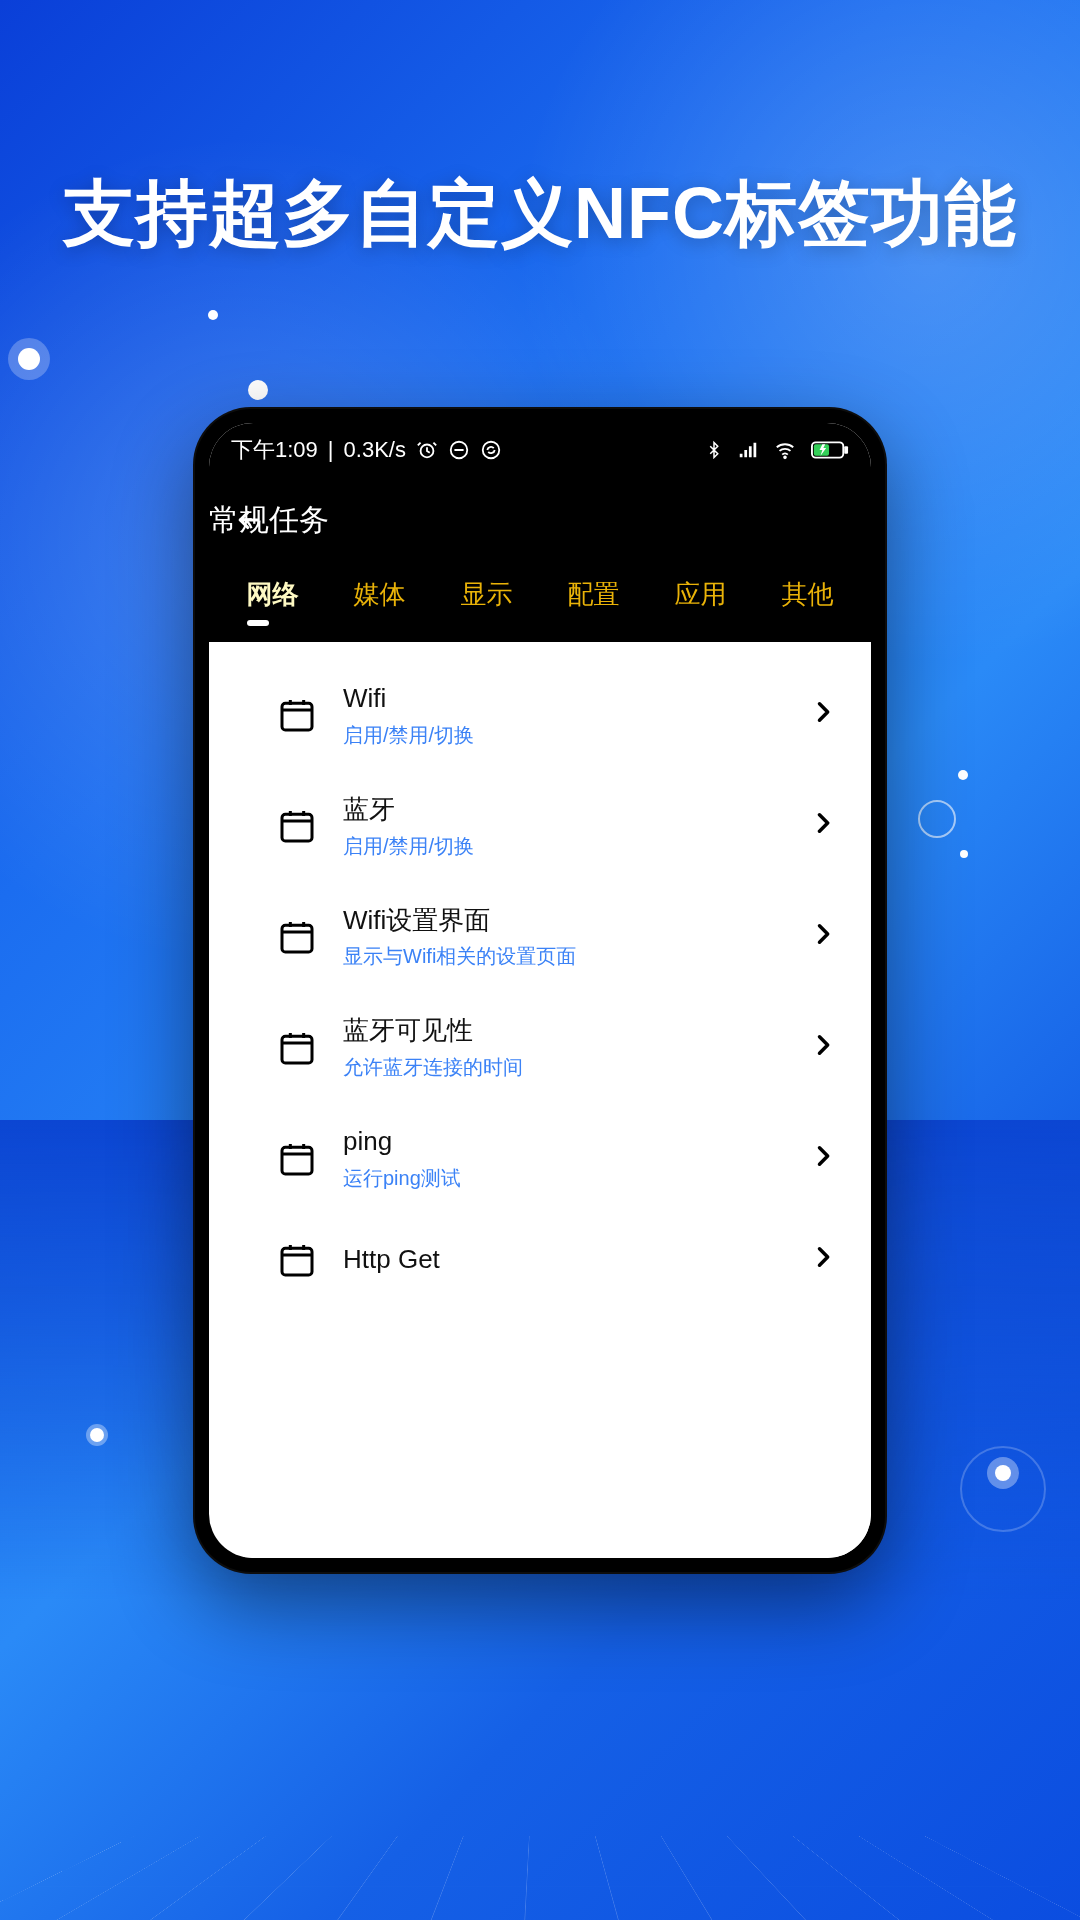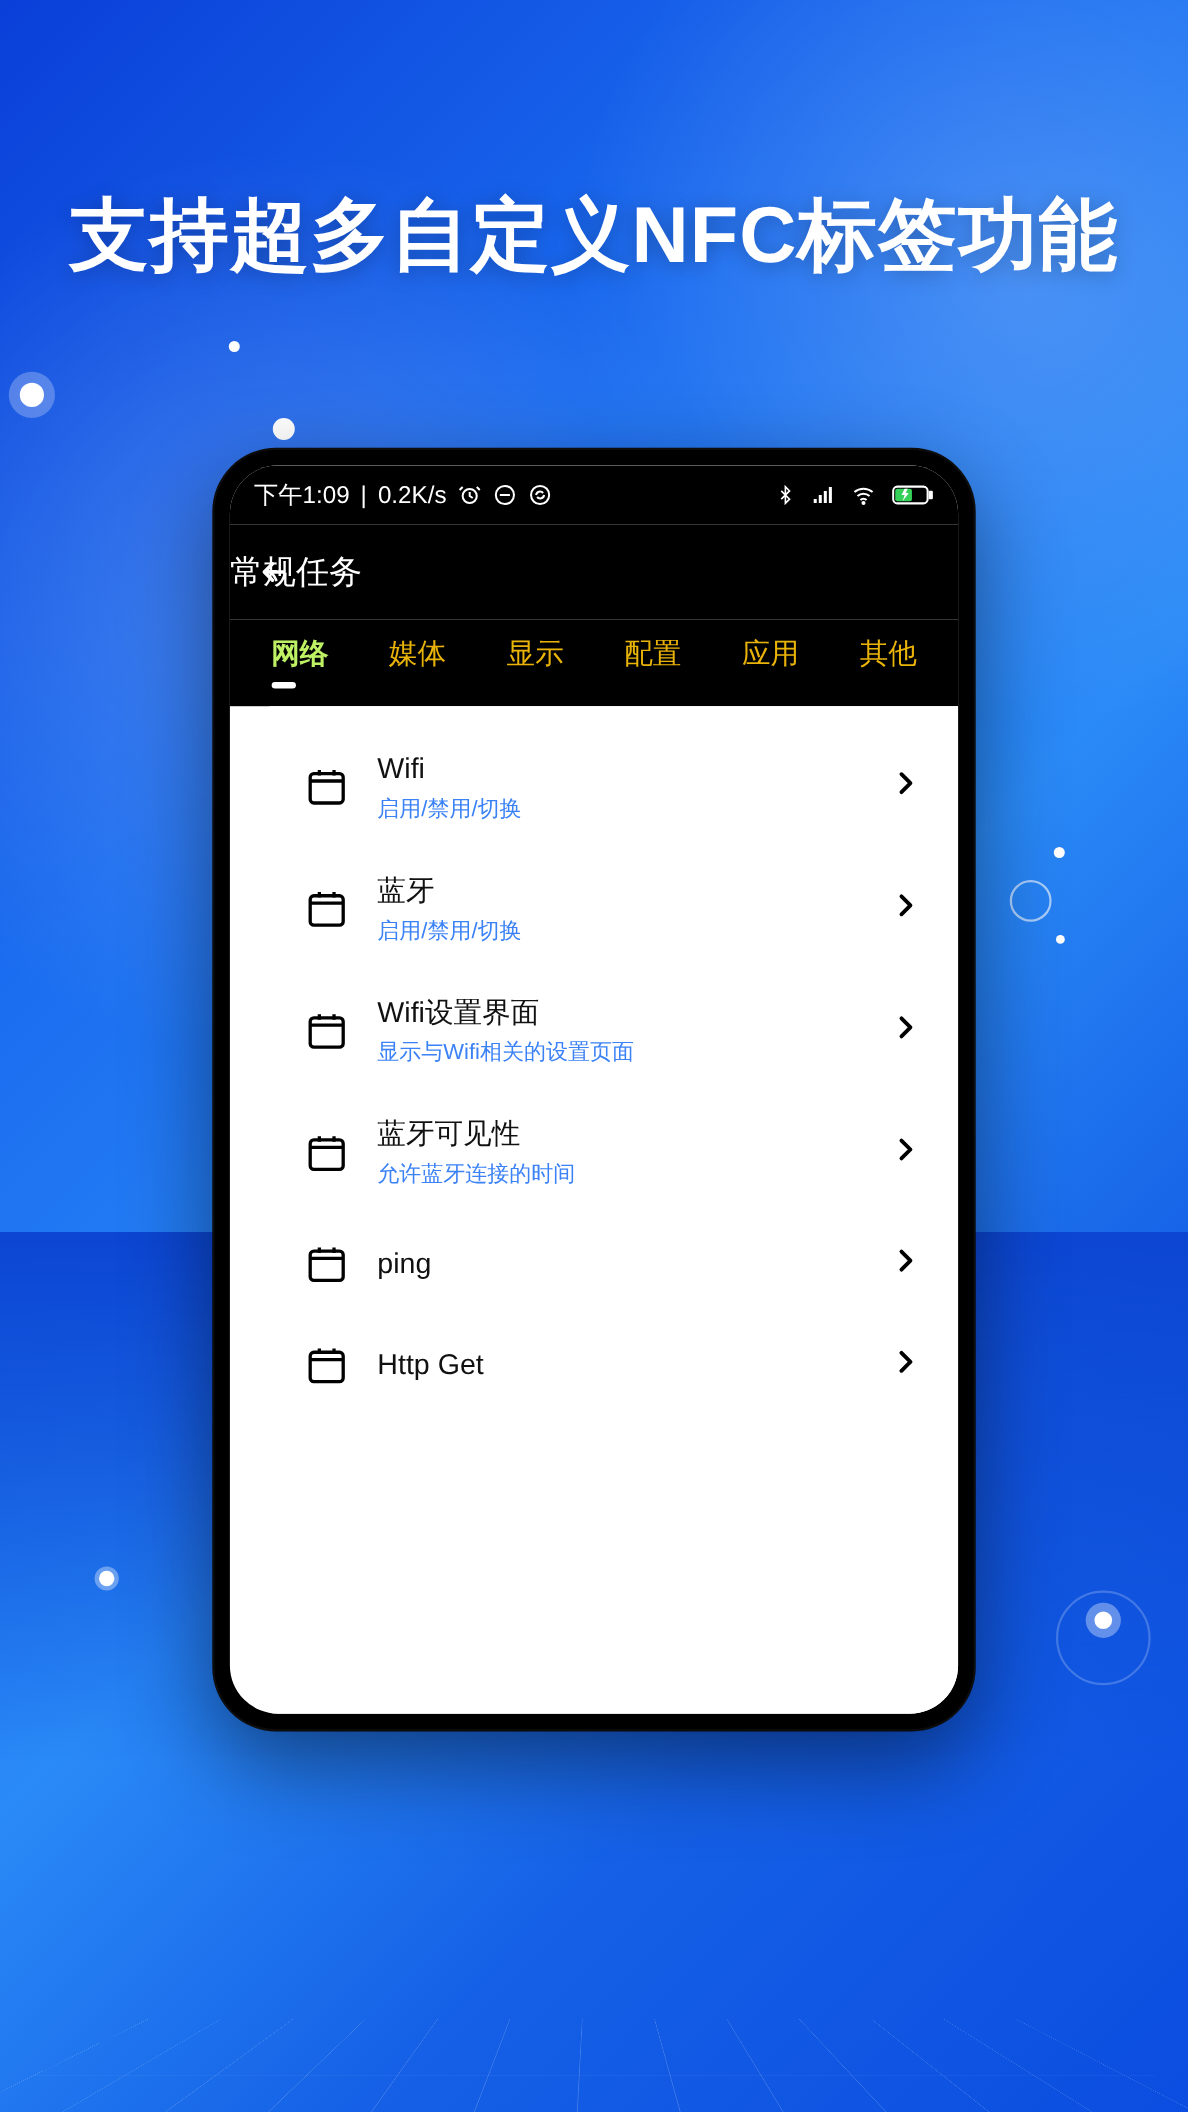--- a/index.html
+++ b/index.html
@@ -113,21 +113,21 @@
 
 
 .tabs {
   background:#000; display:flex; justify-content:space-around;
   padding: 6px 10px 12px;
 }
 .tab {
   color:#eab308; font-size:26px; padding:8px 6px 18px;
   position:relative;
 }
-.tab.active { color:#bef264; font-weight:600; }
+.tab.active { color:#fef9c3; font-weight:600; }
 .tab.active::after {
   content:""; position:absolute; left:10%; right:55%; bottom:4px; height:6px;
   border-radius:4px; background:#ffffff;
 }
 
 
 .list { flex:1; background:#ffffff; padding: 18px 22px 0; margin-left: 36px; }
 .list-item {
   display:flex; align-items:center; gap:22px;
   padding: 22px 6px;
@@ -161,21 +161,21 @@
 
 <h1 class="promo-heading">支持超多自定义NFC标签功能</h1>
 
 <div class="phone">
   <div class="screen">
 
     <div class="statusbar">
       <div class="left">
         <span>下午1:09</span>
         <span>|</span>
-        <span>0.2K/s</span>
+        <span>0.3K/s</span>
         <span class="status-icon">
           <svg width="22" height="22" viewBox="0 0 24 24" fill="none" stroke="#fff" stroke-width="2">
               <circle cx="12" cy="13" r="7"></circle>
               <path d="M12 9v4l3 2M5 4L2 7M19 4l3 3"></path>
             </svg>
         </span>
         <span class="status-icon">
           <svg width="22" height="22" viewBox="0 0 24 24" fill="none" stroke="#fff" stroke-width="2">
               <circle cx="12" cy="12" r="9"></circle>
               <path d="M7 12h10"></path>
@@ -310,20 +310,21 @@
 
       <div class="list-item">
         <span class="item-icon">
           <svg width="40" height="40" viewBox="0 0 24 24" fill="none" stroke="#000" stroke-width="1.8">
               <rect x="3" y="5" width="18" height="16" rx="2"></rect>
               <path d="M3 9h18M8 3v3M16 3v3"></path>
             </svg>
         </span>
         <div class="item-body">
           <div class="item-title">ping</div>
+          <div class="item-sub">运行ping测试</div>
         </div>
         <span class="chevron">
           <svg width="28" height="28" viewBox="0 0 24 24" fill="none" stroke="#000" stroke-width="3" stroke-linecap="round" stroke-linejoin="round">
               <path d="M9 5l7 7-7 7"></path>
             </svg>
         </span>
       </div>
 
       <div class="list-item">
         <span class="item-icon">

